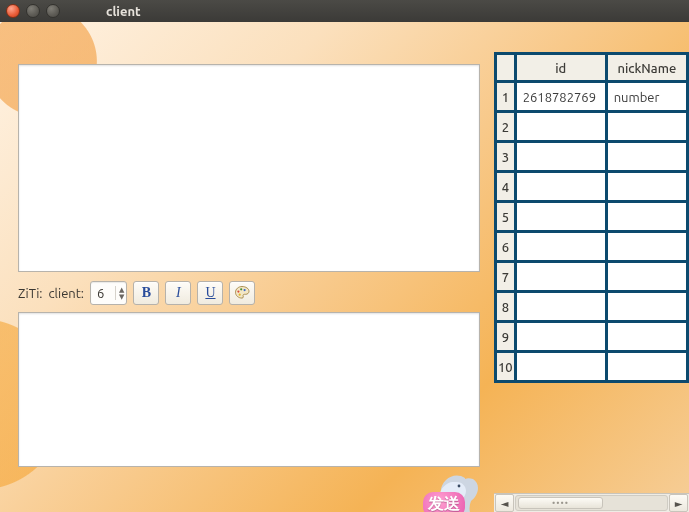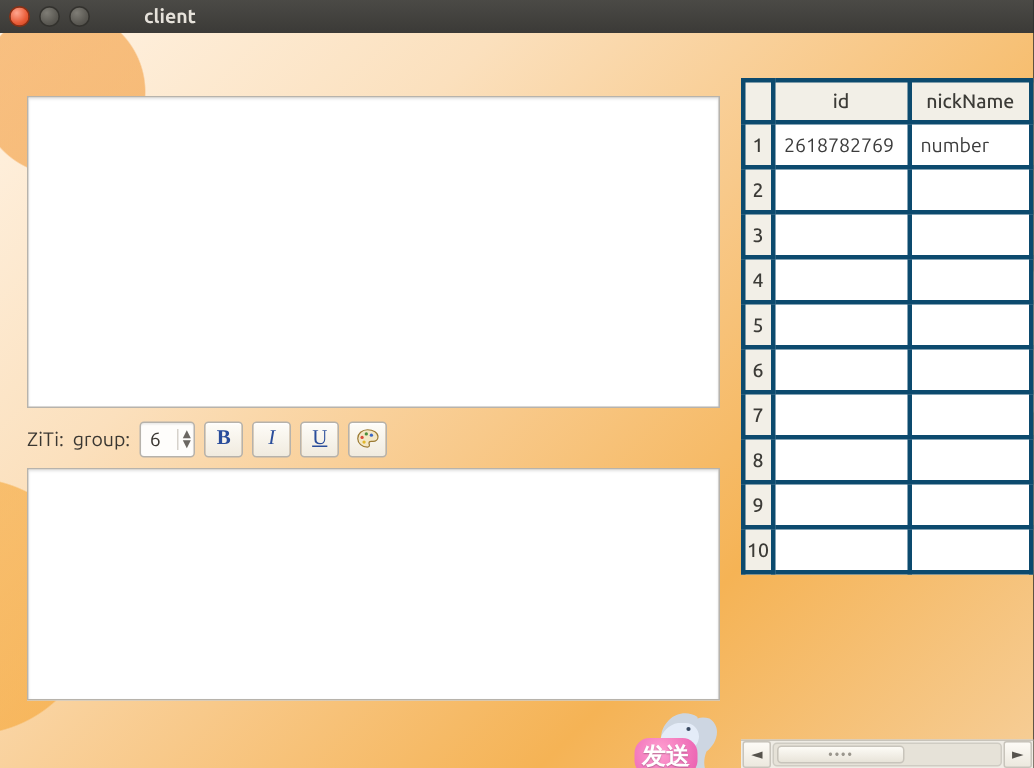--- a/index.html
+++ b/index.html
@@ -27,21 +27,21 @@
   .win-btn {
     width: 14px; height: 14px;
     border-radius: 50%;
     box-sizing: border-box;
     display: inline-block;
   }
   .win-close   { background: radial-gradient(circle at 35% 30%, #ffa68f, #e95b36 60%, #c24322); border:1px solid #8a2f14; }
   .win-min,
   .win-max     { background: radial-gradient(circle at 35% 30%, #7f7d76, #5c5a54 60%, #4a4843); border:1px solid #33322e; }
   .titlebar .gap { width: 18px; }
-  .titlebar .title { margin-left: 6px; }
+  .titlebar .title { margin-left: 16px; }
 
   
   .client {
     position: relative;
     width: 689px; height: 490px;
     background:
       radial-gradient(circle at 92% 42%, rgba(255,255,255,0.55) 0 72px, rgba(255,255,255,0) 73px),
       radial-gradient(circle at -3% 78%, rgba(245,160,40,0.55) 0 85px, rgba(245,160,40,0) 86px),
       radial-gradient(circle at 6% 8%,  rgba(240,140,30,0.50) 0 55px, rgba(240,140,30,0) 56px),
       linear-gradient(135deg, #fff3e4 0%, #fbe0bd 28%, #f8c98a 50%, #f5b355 72%, #f6ce98 100%);
@@ -222,21 +222,21 @@
 </div>
 
 <div class="client">
 
   <div class="text-panel chat-display"></div>
 
   <div class="format-bar">
     <span class="label">ZiTi:</span>
 
 
-    <span class="label">group:</span>
+    <span class="label">client:</span>
 
     <div class="spin">
       <span class="spin-text">6</span>
       <span class="spin-arrows">
         <span>▲</span>
           <span>▼</span>
       </span>
     </div>
 
     <span class="tbtn bold">

